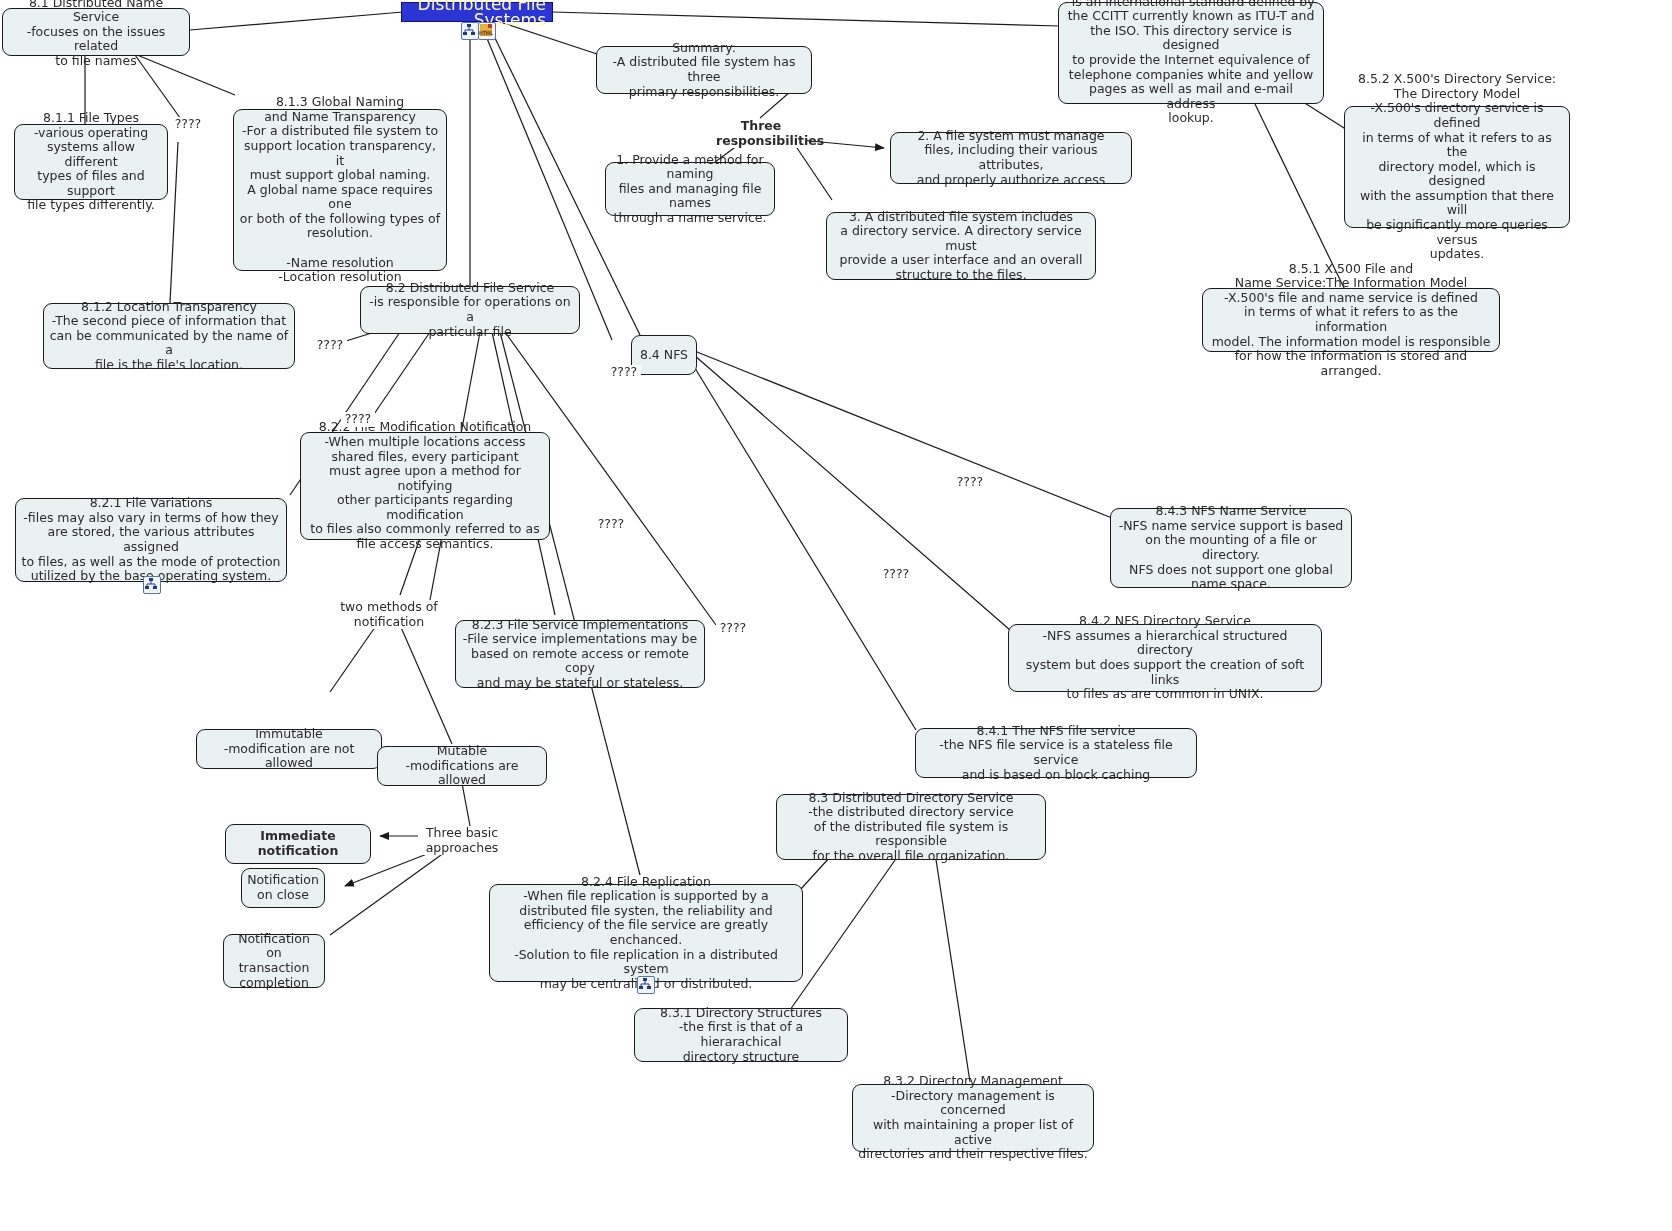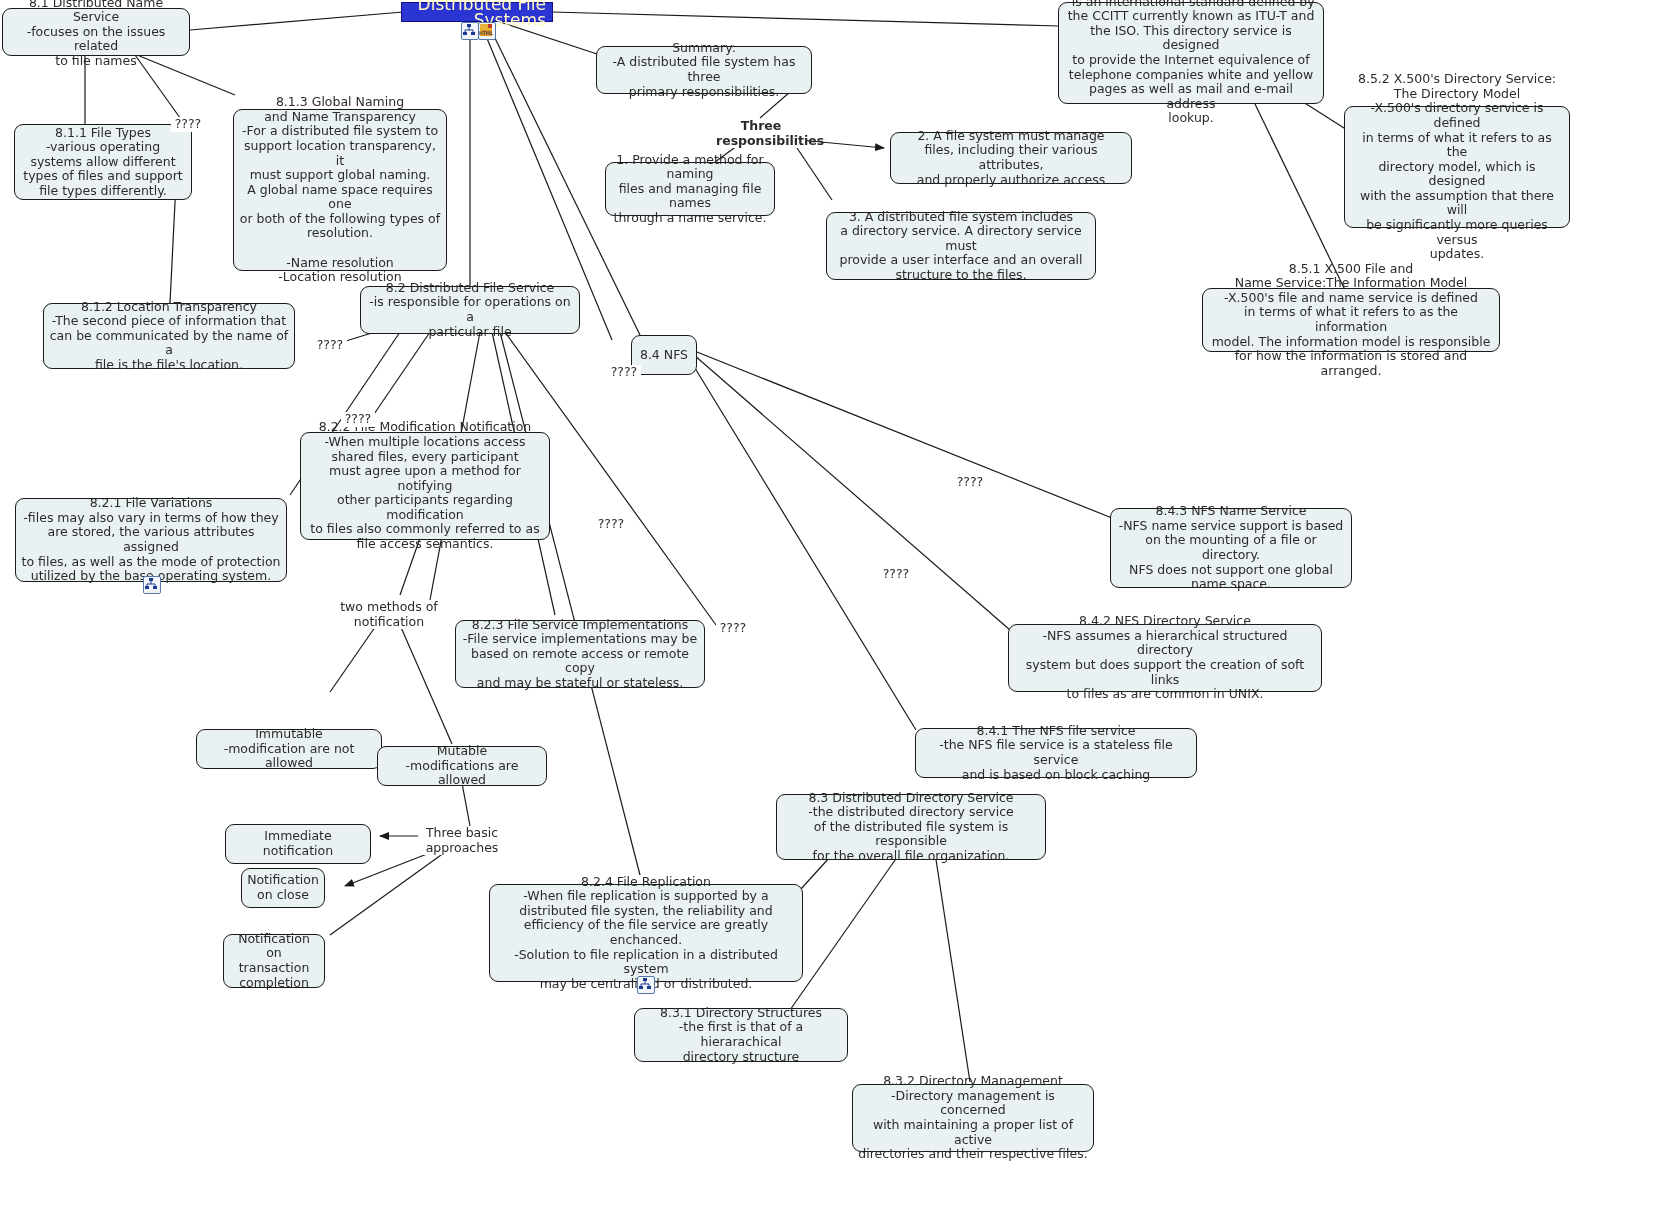--- a/index.html
+++ b/index.html
@@ -152,21 +152,21 @@
       <rect x="1" y="7" width="12" height="6" fill="#d99a20"></rect>
       <text x="7" y="12" font-size="5" text-anchor="middle" fill="#1b1b6b" font-family="DejaVu Sans, sans-serif">HTML</text>
       <rect x="9" y="1" width="4" height="4" fill="#c0392b"></rect>
     </svg>
   </span>
 
   <div class="node" style="left:2px; top:8px; width:188px; height:48px;">8.1 Distributed Name Service
 -focuses on the issues related
 to file names</div>
 
-  <div class="node" style="left:14px; top:124px; width:178px; height:76px;">8.1.1 File Types
+  <div class="node" style="left:14px; top:124px; width:154px; height:76px;">8.1.1 File Types
 -various operating
 systems allow different
 types of files and support
 file types differently.</div>
 
   <div class="node" style="left:233px; top:81px; width:214px; height:162px;margin-top:28px;">8.1.3 Global Naming
 and Name Transparency
 -For a distributed file system to
 support location transparency, it
 must support global naming.
@@ -271,21 +271,21 @@
       <path d="M7,4 L7,7 M3,9 L3,7 L11,7 L11,9" stroke="#1b3a8f" stroke-width="1" fill="none"></path>
     </svg>
   </span>
 
   <div class="node" style="left:196px; top:694px; width:186px; height:38px;margin-top:35px;">Immutable
 -modification are not allowed</div>
 
   <div class="node" style="left:377px; top:746px; width:170px; height:38px;">Mutable
 -modifications are allowed</div>
 
-  <div class="node" style="left:225px; top:824px; width:146px; height:24px;">Immediate notification</div>
+  <div class="node" style="left:225px; top:824px; width:146px; height:24px;font-weight:bold;">Immediate notification</div>
 
   <div class="node" style="left:241px; top:868px; width:84px; height:38px;">Notification
 on close</div>
 
   <div class="node" style="left:223px; top:934px; width:102px; height:54px;">Notification
 on transaction
 completion</div>
 
   <div class="node" style="left:1110px; top:508px; width:242px; height:80px;">8.4.3 NFS Name Service
 -NFS name service support is based

